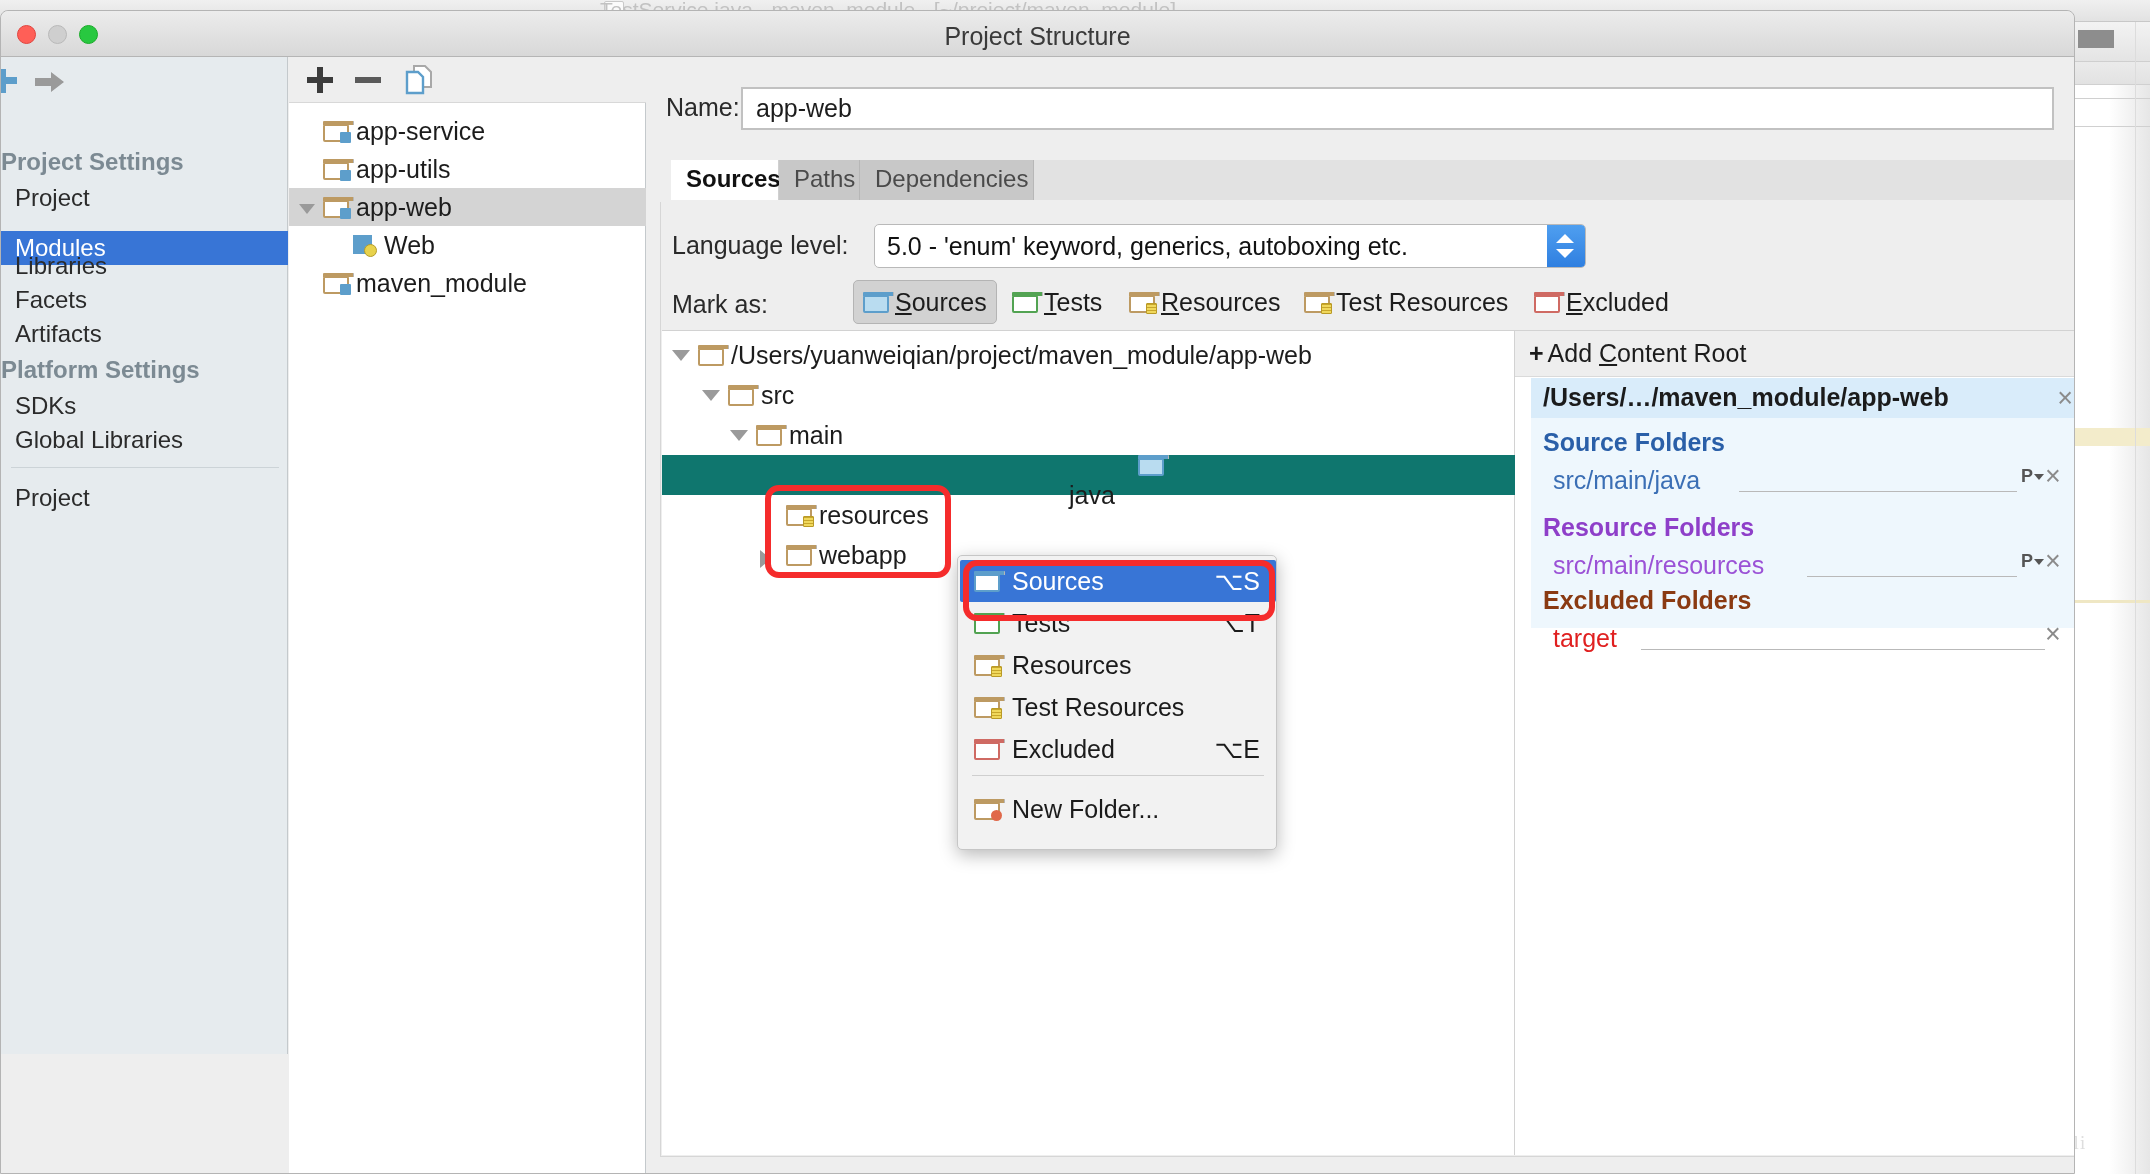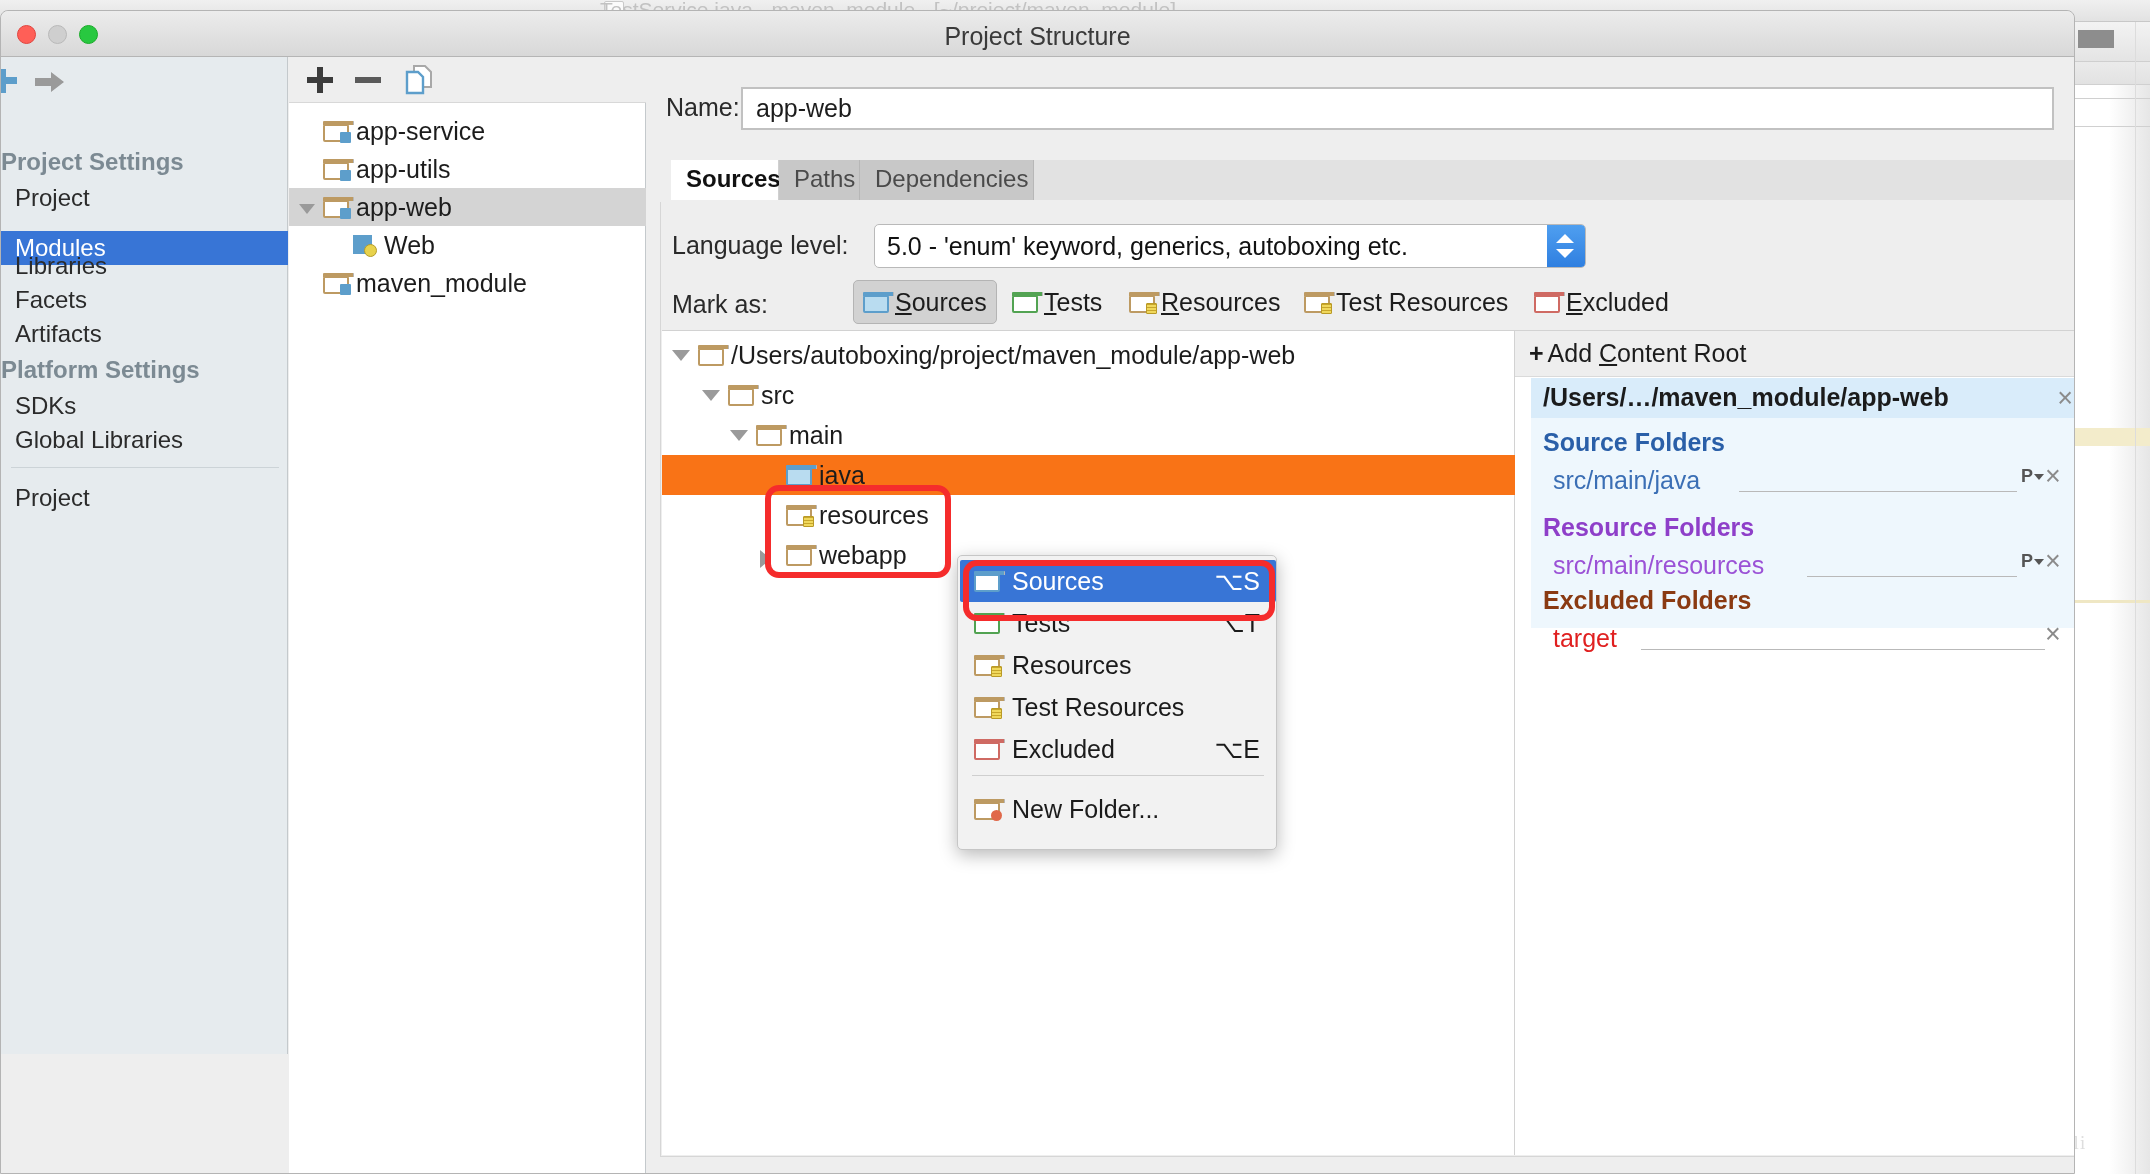--- a/index.html
+++ b/index.html
@@ -241,21 +241,21 @@
 
   .tree-area {
     position: absolute; left: 1px; top: 128px; width: 853px; height: 825px;
     background: #ffffff; border-top: 1px solid #d2d2d2; border-right: 1px solid #d2d2d2;
   }
   .tree-row {
     position: absolute; left: 0; width: 853px; height: 40px;
     display: flex; align-items: center; font-size: 25px; color: #1c1c1c;
     white-space: nowrap; cursor: default;
   }
-  .tree-row.selected { background: #f97316; }
+  .tree-row.selected { background: #0f766e; flex-direction: column; }
   .tr-arrow { position: absolute; width: 0; height: 0; }
   .tr-arrow.open { border-left: 9px solid transparent; border-right: 9px solid transparent; border-top: 11px solid #9a9a9a; }
   .tr-arrow.closed { border-top: 9px solid transparent; border-bottom: 9px solid transparent; border-left: 11px solid #9a9a9a; }
 
   
   .rootpanel {
     position: absolute; left: 854px; top: 128px; width: 560px; height: 825px;
     background: #ffffff; border-top: 1px solid #d2d2d2;
   }
   .addroot {
@@ -501,21 +501,21 @@
         </div>
 
         <div class="tree-area">
 
           <div class="tree-row" style="top:4px;">
             <span class="tr-arrow open" style="left:10px; top:15px;"></span>
             <span class="fico tan" style="margin-left:36px;">
                 <span class="tab"></span>
                 <span class="bod"></span>
               </span>
-            <span style="margin-left:7px;">/Users/autoboxing/project/maven_module/app-web</span>
+            <span style="margin-left:7px;">/Users/yuanweiqian/project/maven_module/app-web</span>
           </div>
 
           <div class="tree-row" style="top:84px;">
             <span class="tr-arrow open" style="left:68px; top:15px;"></span>
             <span class="fico tan" style="margin-left:94px;">
                 <span class="tab"></span>
                 <span class="bod"></span>
               </span>
             <span style="margin-left:7px;">main</span>
           </div>

